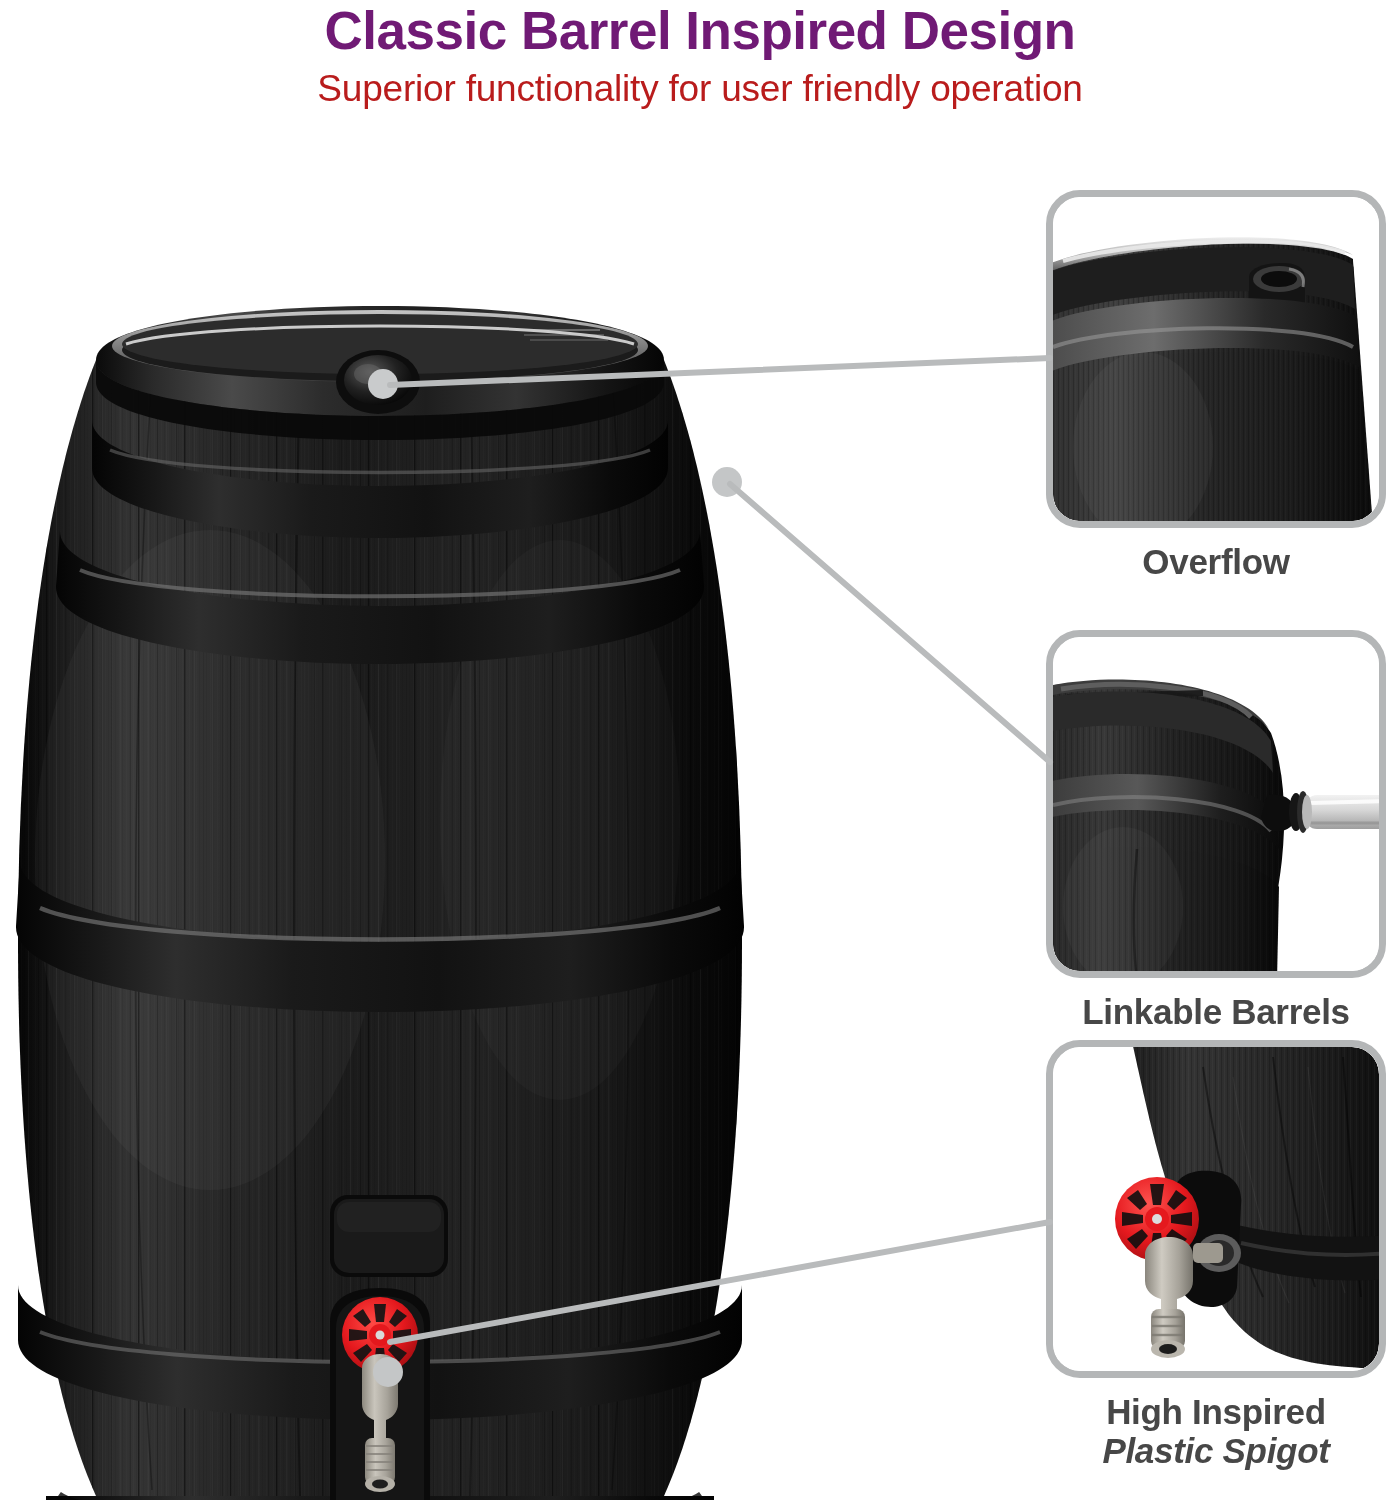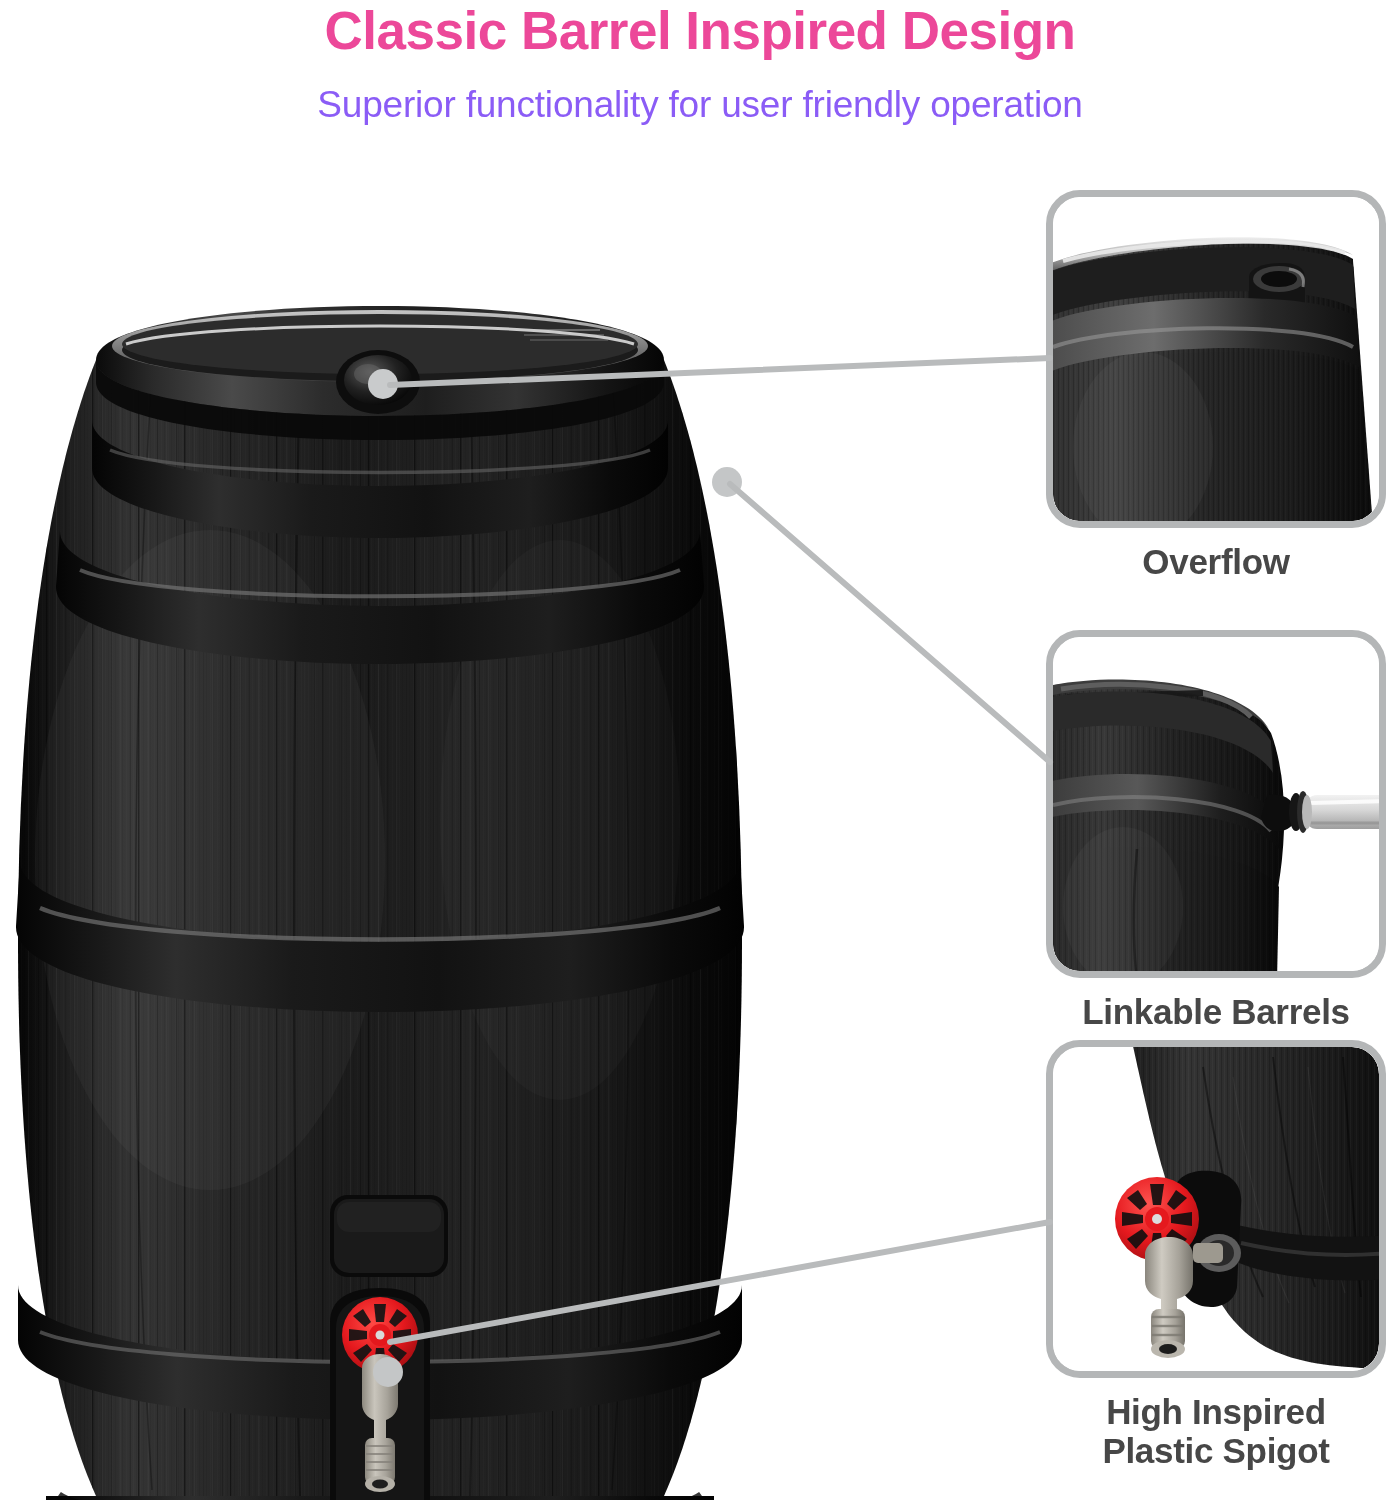--- a/index.html
+++ b/index.html
@@ -24,30 +24,30 @@
     width: 1400px;
     height: 150px;
     text-align: center;
   }
   #main-title {
     margin: 0;
     padding-top: 2px;
     font-size: 53px;
     font-weight: bold;
     letter-spacing: -0.5px;
-    color: #ec4899;
+    color: #701a75;
     line-height: 1.08;
     font-family: "Liberation Sans", sans-serif;
   }
   #subtitle {
-    margin: 16px;
+    margin: 0;
     padding-top: 10px;
     font-size: 37px;
     font-weight: normal;
-    color: #8b5cf6;
+    color: #b91c1c;
     letter-spacing: -0.2px;
     line-height: 1.1;
     font-family: "Liberation Sans", sans-serif;
   }
 
   
   #leader-layer {
     position: absolute;
     left: 0;
     top: 0;
@@ -91,21 +91,21 @@
     margin: 0;
     padding-top: 14px;
     text-align: center;
     font-size: 35px;
     font-weight: bold;
     color: #474747;
     line-height: 1.12;
     letter-spacing: -0.3px;
     font-family: "Liberation Sans", sans-serif;
   }
-  .callout-label .line2 { display: block; }
+  .callout-label .line2 { display: block; font-style: italic; }
 
   #callout-overflow { left: 1046px; top: 190px; width: 340px; }
   #callout-overflow .callout-frame { width: 340px; height: 338px; }
 
   #callout-linkable { left: 1046px; top: 610px; width: 340px; margin-top: 20px; }
   #callout-linkable .callout-frame { width: 340px; height: 348px; }
 
   #callout-spigot { left: 1046px; top: 1040px; width: 340px; }
   #callout-spigot .callout-frame { width: 340px; height: 338px; }
 </style>

